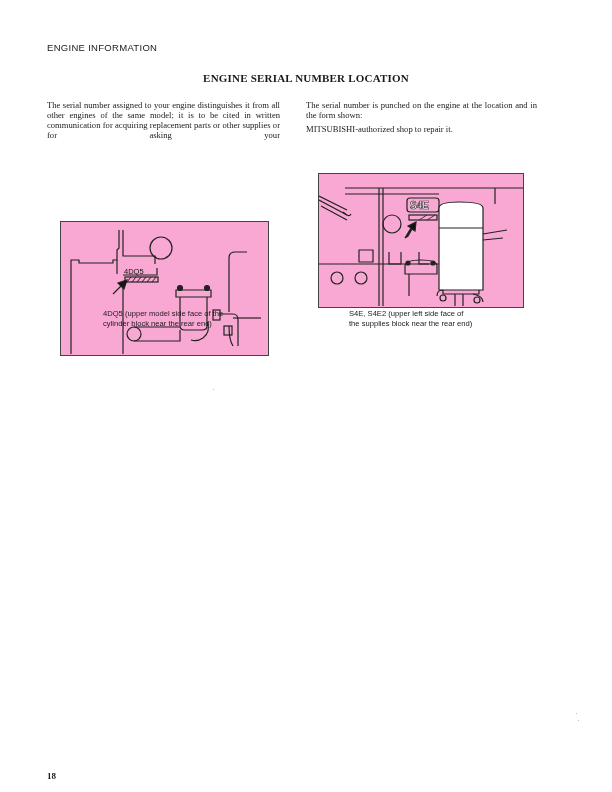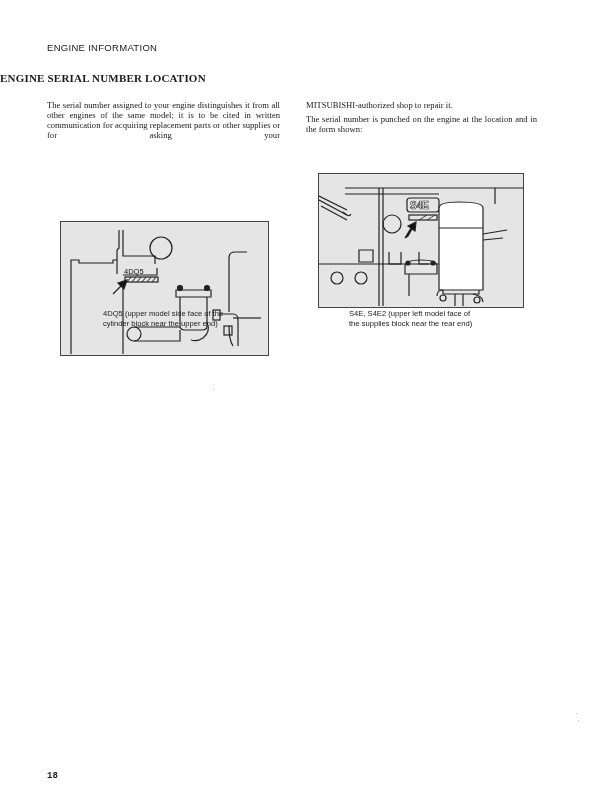--- a/index.html
+++ b/index.html
@@ -3,60 +3,60 @@
 <meta charset="utf-8">
 <style>
   html, body { margin: 0; padding: 0; background: #ffffff; }
   body { width: 612px; height: 792px; position: relative; overflow: hidden; color: #1a1a1a; }
   .abs { position: absolute; }
   .section-header {
     left: 47px; top: 42px;
     font-family: "Liberation Sans", sans-serif; font-size: 9.5px; letter-spacing: 0.3px;
   }
   .title {
-    left: 0; width: 612px; top: 72px; text-align: left;
+    left: 0; width: 612px; top: 72px; text-align: center;
     font-family: "Liberation Serif", serif; font-weight: bold; font-size: 11px; letter-spacing: 0.2px;
   }
   .col {
     font-family: "Liberation Serif", serif; font-size: 8.6px; line-height: 10px; text-align: justify;
   }
   .col p { margin: 0 0 4px 0; }
   .col-left { left: 47px; top: 100px; width: 233px; }
   .col-right { left: 306px; top: 100px; width: 231px; }
   .col-left p { text-align-last: justify; }
   .fig-box {
-    border: 1px solid #444; background: #e5e5e5;
+    border: 1px solid #444; background: #f9a8d4;
   }
   .fig-left { left: 60px; top: 173px; width: 207px; height: 133px; margin-top: 48px; }
   .fig-right { left: 318px; top: 173px; width: 204px; height: 133px; }
   .fig-box svg { position: absolute; left: 0; top: 0; }
   .caption {
     font-family: "Liberation Sans", sans-serif; font-size: 7.6px; line-height: 10px;
   }
   .cap-left { left: 103px; top: 309px; width: 160px; }
   .cap-right { left: 349px; top: 309px; width: 170px; }
   .page-num {
-    left: 47px; top: 771px; font-family: Liberation Mono, monospace; font-size: 9px; font-weight: bold;
+    left: 47px; top: 771px; font-family: Liberation Serif, serif; font-size: 9px; font-weight: bold;
   }
   .speck { width: 1px; height: 1px; background: #bbb; }
 </style>
 </head>
 <body>
 
 <div class="abs section-header">ENGINE INFORMATION</div>
 
 <div class="abs title">ENGINE SERIAL NUMBER LOCATION</div>
 
 <div class="abs col col-left">
   <p>The serial number assigned to your engine distinguishes it from all other engines of the same model; it is to be cited in written communication for acquiring replacement parts or other supplies or for asking your</p>
 </div>
 
 <div class="abs col col-right">
+  <p>The serial number is punched on the engine at the location and in the form shown:</p>
   <p>MITSUBISHI-authorized shop to repair it.</p>
-  <p>The serial number is punched on the engine at the location and in the form shown:</p>
 </div>
 
 <div class="abs fig-box fig-left">
   <svg width="207" height="133" viewBox="0 0 207 133" fill="none" stroke="#222" stroke-width="1.2">
 
     <path d="M10 132 V38 H18 V41 H52 V38 H56 V28 L58 26 V8"></path>
     <path d="M56 38 V52"></path>
 
     <path d="M62 8 V34 H94 V42"></path>
 
@@ -84,21 +84,21 @@
     <rect x="163" y="104" width="8" height="9"></rect>
     <path d="M159 92 H172 Q177 92 177 98 V124"></path>
     <path d="M168 104 Q168 118 172 124"></path>
 
     <path d="M168 90 V36 Q168 30 174 30 H186"></path>
     <path d="M172 96 H200"></path>
   </svg>
 </div>
 <div class="abs caption cap-left">
   <div>4DQ5 (upper model side face of the</div>
-  <div>cylinder block near the upper end)</div>
+  <div>cylinder block near the rear end)</div>
 </div>
 
 <div class="abs fig-box fig-right">
   <svg width="204" height="133" viewBox="0 0 204 133" fill="none" stroke="#222" stroke-width="1.2">
 
     <path d="M26 14 H204"></path>
     <path d="M26 20 H120"></path>
     <path d="M60 14 V132"></path>
     <path d="M64 14 V132"></path>
 
@@ -133,21 +133,21 @@
     <circle cx="42" cy="104" r="6"></circle>
     <path d="M118 122 Q118 116 124 116 M136 120 V132 M144 120 V132 M154 120 Q164 122 164 128"></path>
     <circle cx="124" cy="124" r="3"></circle>
     <circle cx="158" cy="126" r="3"></circle>
 
     <path d="M164 60 L188 56 M164 66 L184 64"></path>
     <path d="M176 14 V30"></path>
   </svg>
 </div>
 <div class="abs caption cap-right">
-  <div>S4E, S4E2 (upper left model face of</div>
+  <div>S4E, S4E2 (upper left side face of</div>
   <div>the supplies block near the rear end)</div>
 </div>
 
 <div class="abs speck" style="left:213px; top:389px;"></div>
 <div class="abs speck" style="left:576px; top:713px;"></div>
 <div class="abs speck" style="left:578px; top:720px;"></div>
 
 <div class="abs page-num">18</div>
 
 </body></html>

